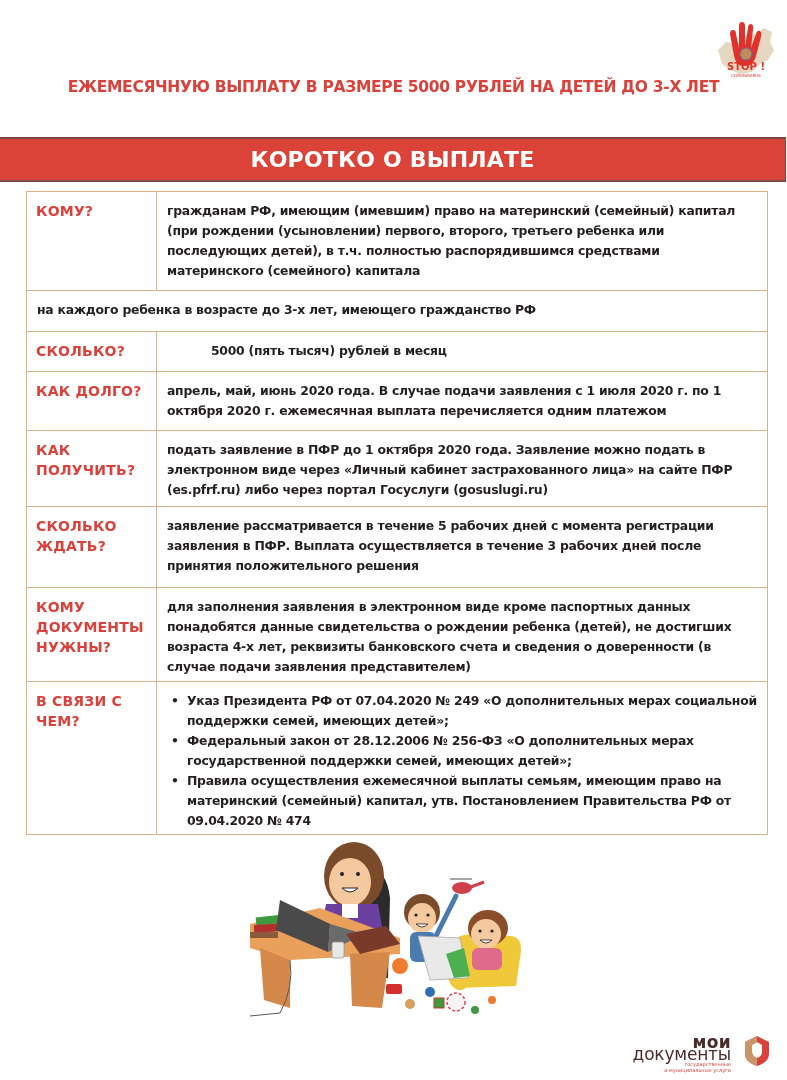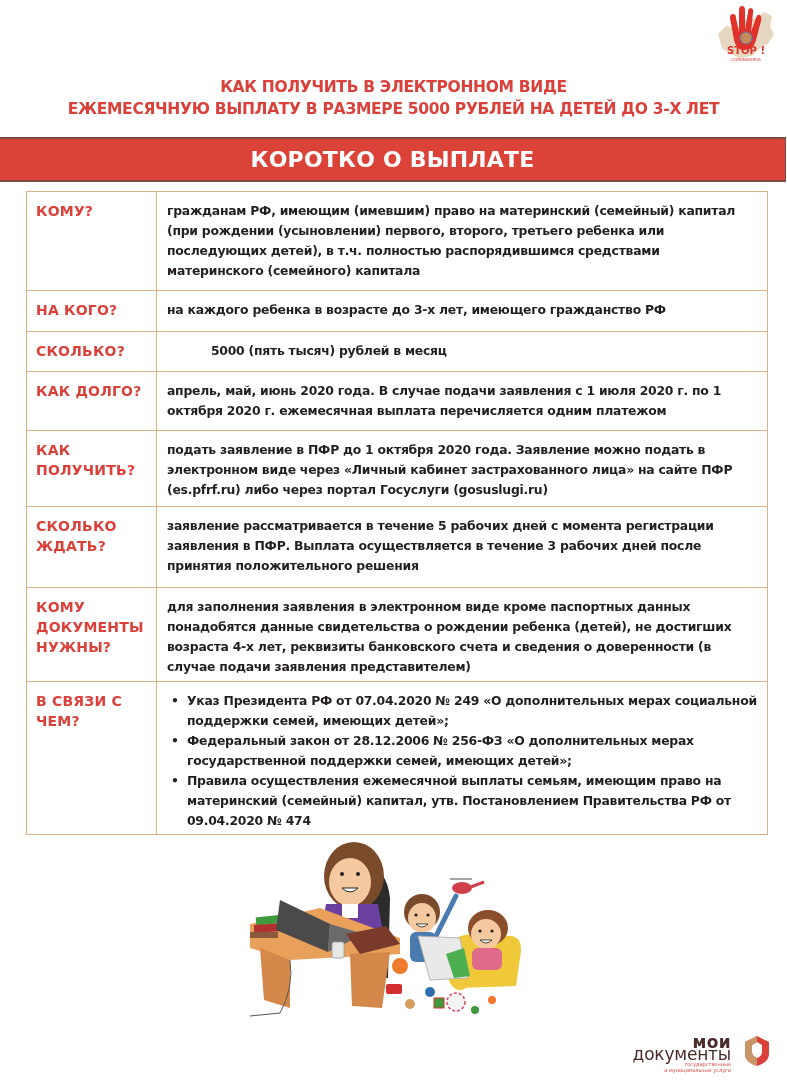--- a/index.html
+++ b/index.html
@@ -1,19 +1,19 @@
 <!DOCTYPE html>
 <html><head>
   <meta charset="utf-8">
   <style>
     * { box-sizing: border-box; margin: 0; padding: 0; }
     html, body { width: 787px; height: 1080px; background: #ffffff; overflow: hidden; }
     body { position: relative; font-family: "DejaVu Sans", sans-serif; color: #231f20; }
 
-    .stop-logo { position: absolute; left: 712px; top: 4px; width: 64px; height: 64px; }
+    .stop-logo { position: absolute; left: 712px; top: 20px; width: 64px; height: 64px; }
 
     .title {
       position: absolute; left: 0; top: 76px; width: 787px;
       text-align: center; color: #d9413a; font-weight: bold;
       font-family: "DejaVu Sans", sans-serif; font-size: 15.5px; line-height: 22px;
       letter-spacing: -0.3px;
     }
 
     .banner {
       position: absolute; left: 0; top: 137px; width: 786px; height: 45px;
@@ -66,33 +66,31 @@
   <svg width="64" height="64" viewBox="0 0 64 64">
     <path d="M6 30 L14 22 L26 24 L34 16 L44 14 L52 8 L60 12 L58 22 L62 30 L56 40 L48 44 L40 52 L28 54 L18 50 L10 44 Z" fill="#e0cdb0" opacity="0.8"></path>
     <path d="M22 36 L18 14 Q18 10 21 10 Q24 10 24 14 L27 28 L27 6 Q27 2 30 2 Q33 2 33 6 L33 26 L36 8 Q36 4 39 4 Q42 5 41 9 L39 28 L44 14 Q45 10 48 11 Q50 13 49 17 L44 36 Q42 46 32 46 Q24 46 22 36 Z" fill="#e0312b"></path>
     <circle cx="34" cy="34" r="6" fill="#c48b5a" stroke="#5a6fb0" stroke-width="1.5" stroke-dasharray="2 1.5"></circle>
   </svg>
   <div style="position:absolute; left:6px; top:42px; width:56px; text-align:center; color:#e0312b; font-weight:bold; font-size:10px; line-height:10px;">STOP !</div>
   <div style="position:absolute; left:6px; top:53px; width:56px; text-align:center; color:#e0312b; font-size:4px; line-height:5px;">CORONAVIRUS</div>
 </div>
 
 <div class="title">
-  <div>КАК ПОЛУЧИТЬ В ЭЛЕКТРОННОМ ВИДЕ</div>
   <div>ЕЖЕМЕСЯЧНУЮ ВЫПЛАТУ В РАЗМЕРЕ 5000 РУБЛЕЙ  НА ДЕТЕЙ ДО 3-Х ЛЕТ</div>
 </div>
 
 <div class="banner">КОРОТКО О ВЫПЛАТЕ</div>
 
 <div class="info-table">
   <div class="row r1">
     <div class="row-label">КОМУ?</div>
     <div class="row-value">гражданам РФ, имеющим (имевшим) право на материнский (семейный) капитал (при рождении (усыновлении) первого, второго, третьего ребенка или последующих детей), в т.ч. полностью распорядившимся средствами материнского (семейного) капитала</div>
   </div>
   <div class="row r2">
-    <div class="row-label">НА КОГО?</div>
     <div class="row-value">на каждого ребенка в возрасте до 3-х лет, имеющего гражданство РФ</div>
   </div>
   <div class="row r3">
     <div class="row-label">СКОЛЬКО?</div>
     <div class="row-value">5000 (пять тысяч) рублей в месяц</div>
   </div>
   <div class="row r4">
     <div class="row-label">КАК ДОЛГО?</div>
     <div class="row-value">апрель, май, июнь 2020 года. В случае подачи заявления с 1 июля 2020 г. по 1 октября 2020 г. ежемесячная выплата перечисляется одним платежом</div>
   </div>

